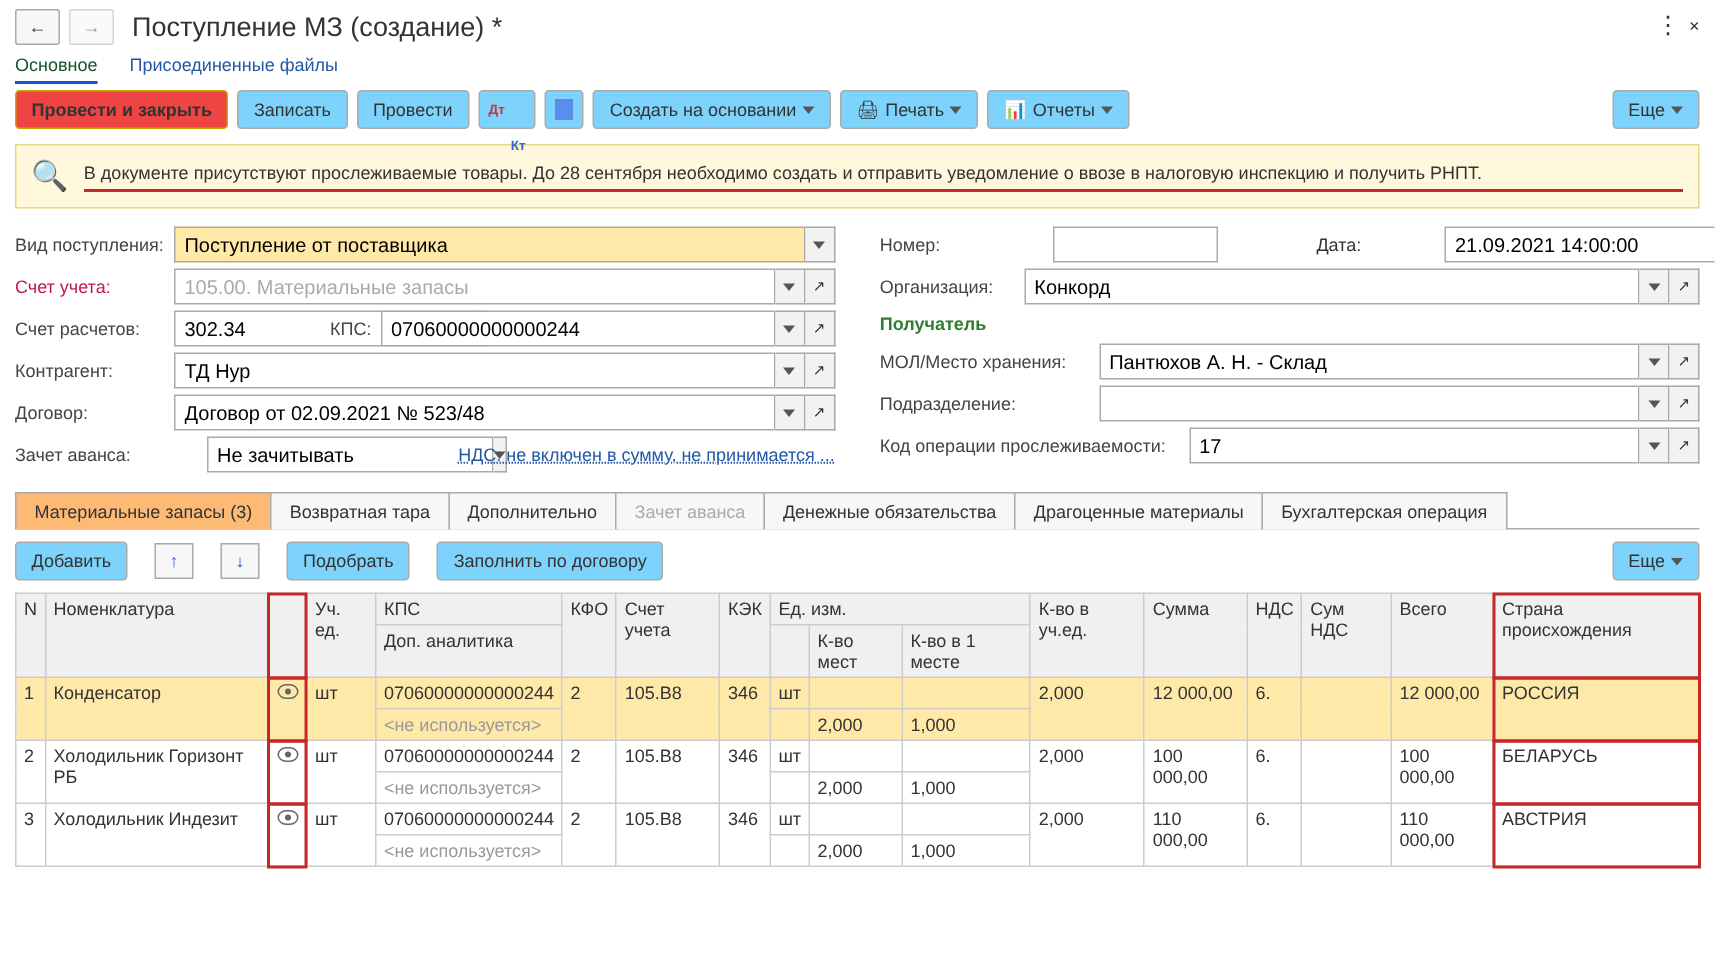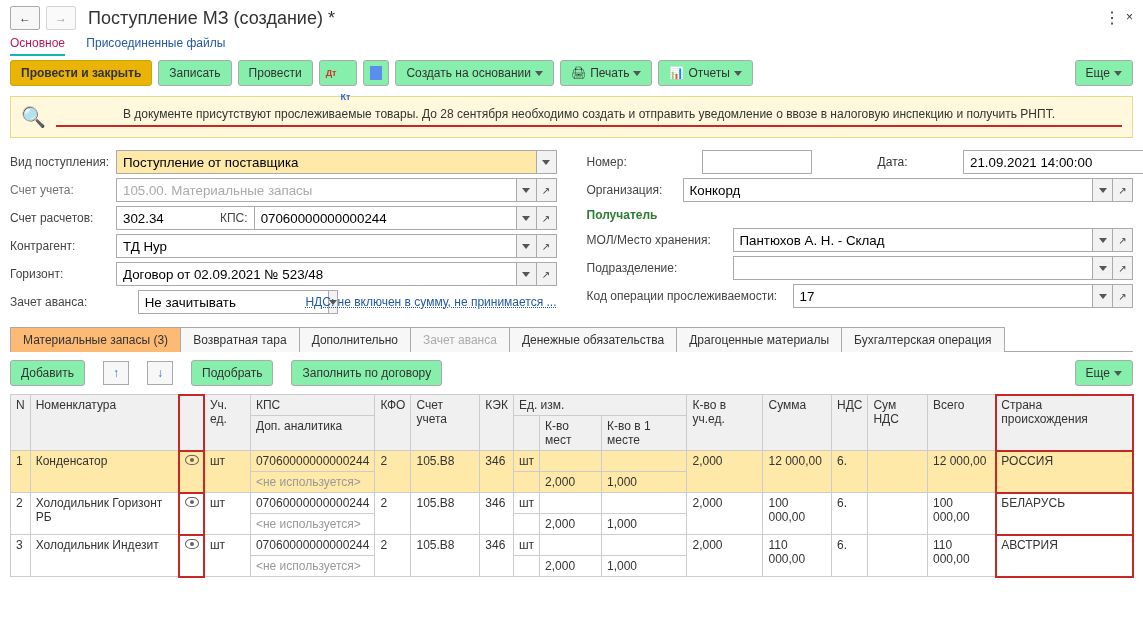--- a/index.html
+++ b/index.html
@@ -10,34 +10,34 @@
     color: #333;
     background: #fff;
     padding: 6px 10px;
   }
   .toolbar-top { display:flex; align-items:center; gap:6px; margin-bottom:4px;}
   .nav-btn { width:30px; height:24px; border:1px solid #aaa; background:#f7f7f7; display:flex;align-items:center;justify-content:center;cursor:pointer;border-radius:2px;}
   .nav-btn.disabled{opacity:.5;}
   .title { font-size:18px; margin-left:6px;}
   .tabs1{margin:6px 0 10px;}
   .tabs1 a{color:#2358a5;text-decoration:none;margin-right:18px;}
-  .tabs1 .active{color:#be185d;border-bottom:2px solid #14b8a6;padding-bottom:4px;}
+  .tabs1 .active{color:#14532d;border-bottom:2px solid #1d4ed8;padding-bottom:4px;}
   .btnrow{display:flex;align-items:center;gap:6px;flex-wrap:wrap;margin-bottom:10px;}
-  .btn{border:1px solid #aaa;background:#86efac;padding:4px 10px;border-radius:3px;cursor:pointer;display:inline-flex;align-items:center;gap:4px;height:26px;}
-  .btn.primary{background:#eab308;border-color:#c9a800;font-weight:bold;}
+  .btn{border:1px solid #aaa;background:#7dd3fc;padding:4px 10px;border-radius:3px;cursor:pointer;display:inline-flex;align-items:center;gap:4px;height:26px;}
+  .btn.primary{background:#ef4444;border-color:#c9a800;font-weight:bold;}
   .btn.icon-only{padding:4px 6px;}
   .caret{border-left:4px solid transparent;border-right:4px solid transparent;border-top:5px solid #555;display:inline-block;}
   .spacer{flex:1;}
   .notice{background:#fff8dc;border:1px solid #e5d98a;padding:8px 10px;display:flex;align-items:center;gap:10px;margin-bottom:10px;}
   .notice-icon{font-size:20px;}
-  .notice-text{flex:1;border-bottom:2px solid #c62828;padding-bottom:4px;text-align:center;}
+  .notice-text{flex:1;border-bottom:2px solid #c62828;padding-bottom:4px;}
   .form-grid{display:grid;grid-template-columns:1fr 1fr;gap:4px 30px;margin-bottom:8px;}
   .frow{display:flex;align-items:center;gap:6px;min-height:28px;justify-content:space-between;}
   .lbl{width:100px;color:#444;}
-  .lbl.disabled{color:#737373;}
+  .lbl.disabled{color:#be185d;}
   .input{border:1px solid #aaa;height:24px;padding:2px 6px;background:#fff;}
   .input.yellow{background:#ffe9a8;}
   .select-wrap{display:flex;}
   .select-wrap .input{flex:1;}
   .mini-btn{width:20px;height:24px;border:1px solid #aaa;border-left:none;background:#f2f2f2;display:flex;align-items:center;justify-content:center;cursor:pointer;font-size:10px;}
   .section-head{color:#2e7d32;font-weight:bold;margin:4px 0;}
   a.link{color:#2358a5;text-decoration:underline dotted;}
   .tabs2{display:flex;border-bottom:1px solid #aaa;margin-top:10px;}
   .tab2{border:1px solid #aaa;border-bottom:none;padding:5px 12px;margin-right:-1px;background:#f7f7f7;cursor:pointer;position:relative;top:1px;}
   .tab2.active{background:#fdba74;}
@@ -147,21 +147,21 @@
       <span class="lbl">Контрагент:</span>
       <div class="select-wrap" style="flex:1;">
         <input class="input" value="ТД Нур" style="">
         <div class="mini-btn">
             <span class="caret"></span>
           </div>
         <div class="mini-btn">↗</div>
       </div>
     </div>
     <div class="frow">
-      <span class="lbl">Горизонт:</span>
+      <span class="lbl">Договор:</span>
       <div class="select-wrap" style="flex:1;">
         <input class="input" value="Договор от 02.09.2021 № 523/48" style="">
         <div class="mini-btn">
             <span class="caret"></span>
           </div>
         <div class="mini-btn">↗</div>
       </div>
     </div>
     <div class="frow">
       <span class="lbl">Зачет аванса:</span>

